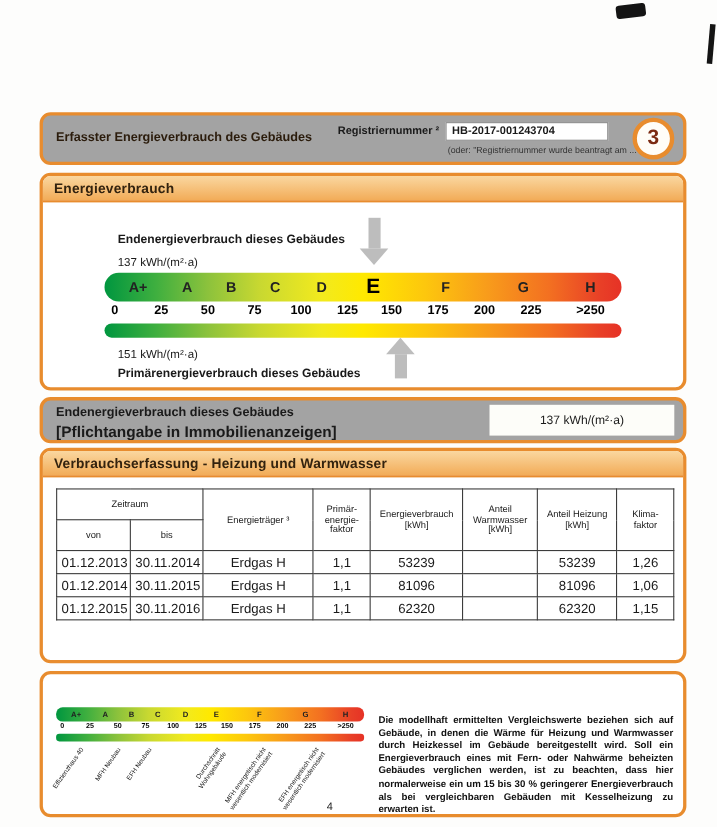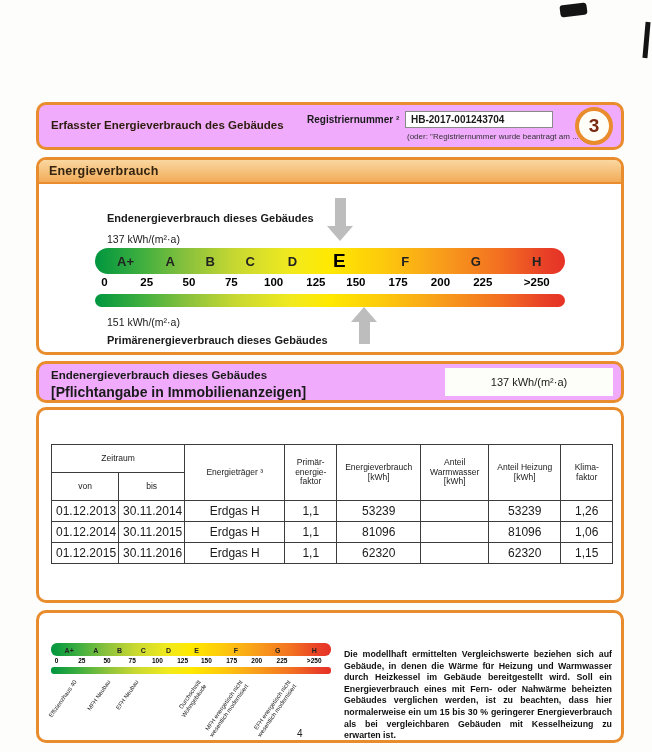--- a/index.html
+++ b/index.html
@@ -1,21 +1,21 @@
 <!DOCTYPE html>
 <html><head>
 <meta charset="utf-8">
 <style>
   * { margin:0; padding:0; box-sizing:border-box; }
   html,body { background:#e8e8e8; }
   body { font-family:"Liberation Sans", sans-serif; }
   .page { position:relative; width:652px; height:752px; background:#fdfdfc; margin:0 auto; overflow:hidden; color:#1a1a1a; }
 
   .box { position:absolute; left:36px; width:588px; border:3px solid #E88C2E; border-radius:10px; background:#fff; overflow:hidden; }
-  .box-filled { background:#f0abfc; }
+  .box-filled { background:#a3a3a3; }
   .bar { height:24px; background:linear-gradient(180deg,#FAD7A0,#F2AC58); border-bottom:2px solid #E88C2E; display:flex; align-items:center; padding-left:10px; font-weight:bold; font-size:12.5px; color:#33230f; letter-spacing:.2px; }
 
   
   .box-title { top:18px; height:76px; }
   .doc-title { position:absolute; left:14px; top:2px; font-size:36px; font-weight:bold; color:#000;
                transform:scaleX(.88); transform-origin:left top; white-space:nowrap; letter-spacing:-.5px; }
   .doc-suffix { position:absolute; left:340px; top:33px; font-size:15px; font-weight:bold; }
   .title-rule { position:absolute; left:12px; right:12px; top:54px; border-top:1.5px solid #3a3a3a; }
   .law-line { position:absolute; left:14px; top:59px; font-size:10.5px; color:#222; }
   .law-date { margin-left:10px; }
@@ -154,20 +154,21 @@
     <div class="primary-label">Primärenergieverbrauch dieses Gebäudes</div>
   </section>
 
   <section class="box box-filled box-mand">
     <div class="mand-line1">Endenergieverbrauch dieses Gebäudes</div>
     <div class="mand-line2">[Pflichtangabe in Immobilienanzeigen]</div>
     <div class="value-panel">137  kWh/(m²·a)</div>
   </section>
 
   <section class="box box-table">
+    <div class="bar">Verbrauchserfassung - Heizung und Warmwasser</div>
     <table class="ctable">
       <colgroup>
         <col style="width:64px">
           <col style="width:64px">
           <col style="width:100px">
           <col style="width:52px">
         <col style="width:84px">
           <col style="width:68px">
           <col style="width:72px">
           <col style="width:52px">

